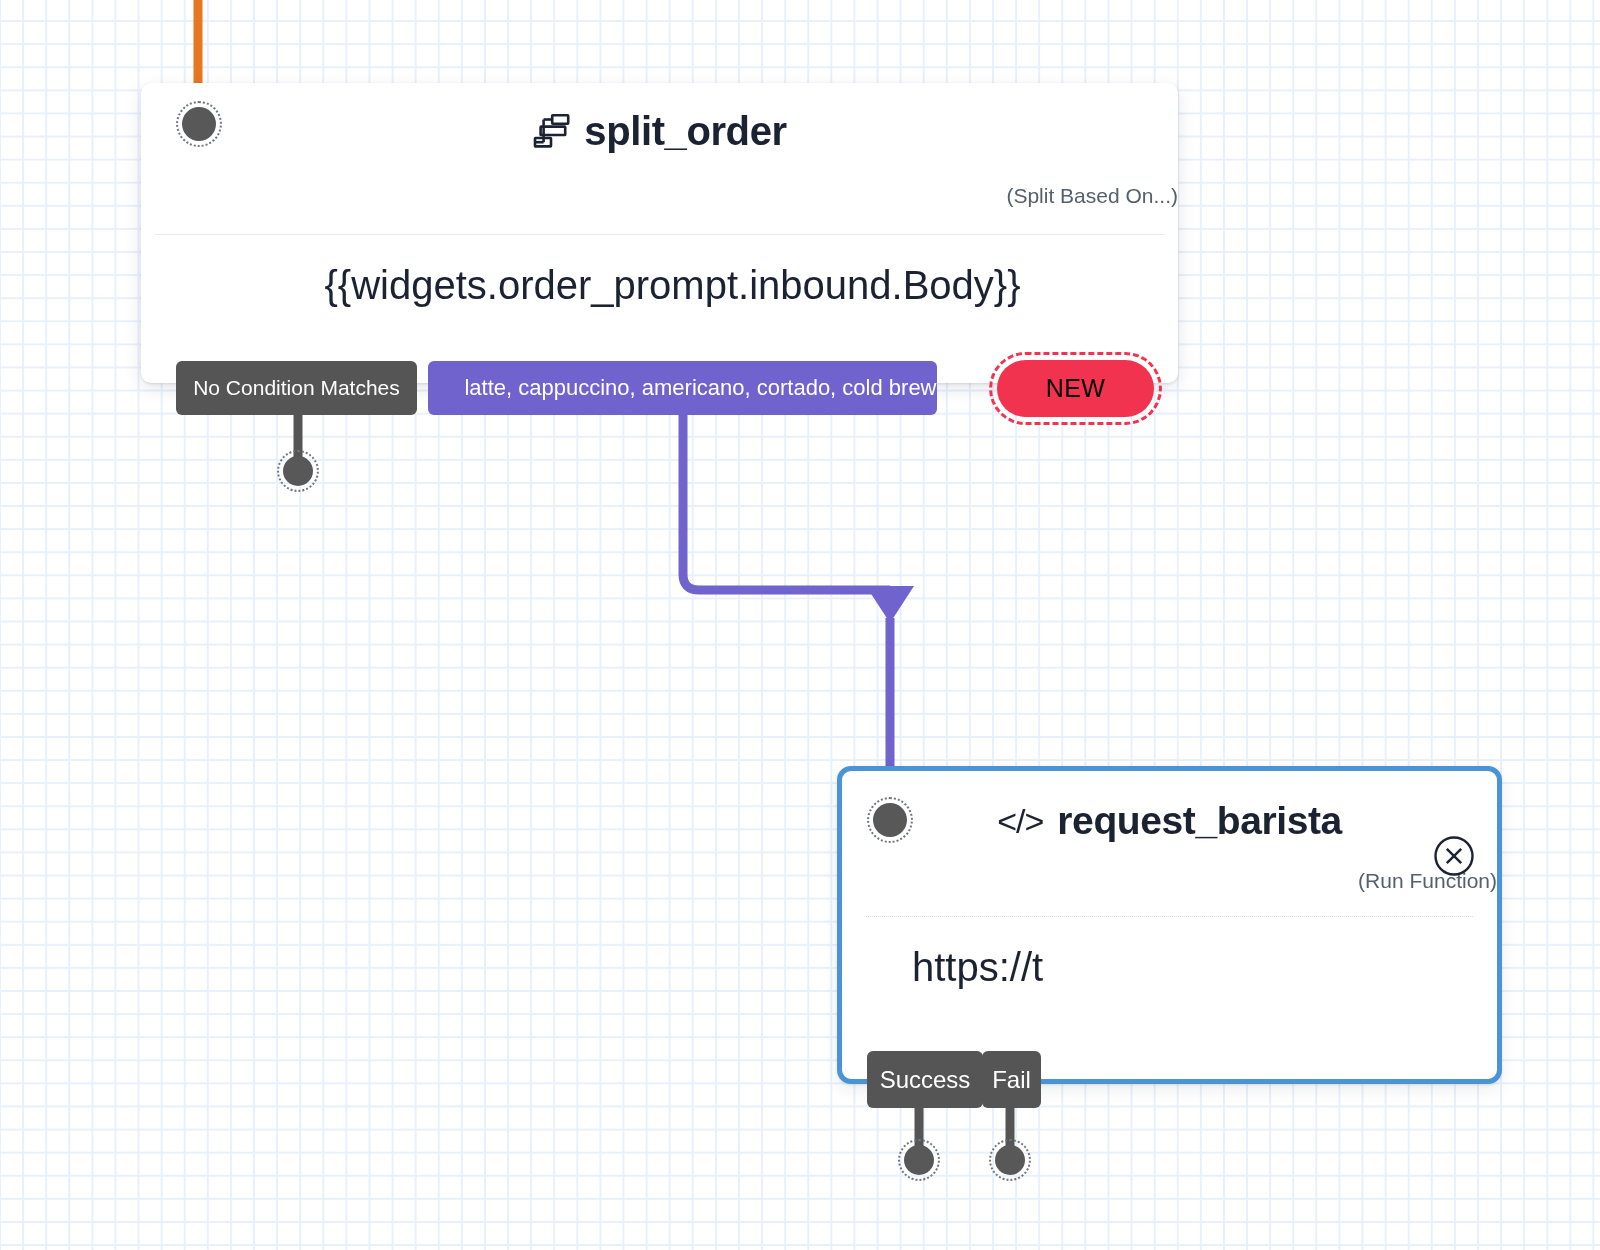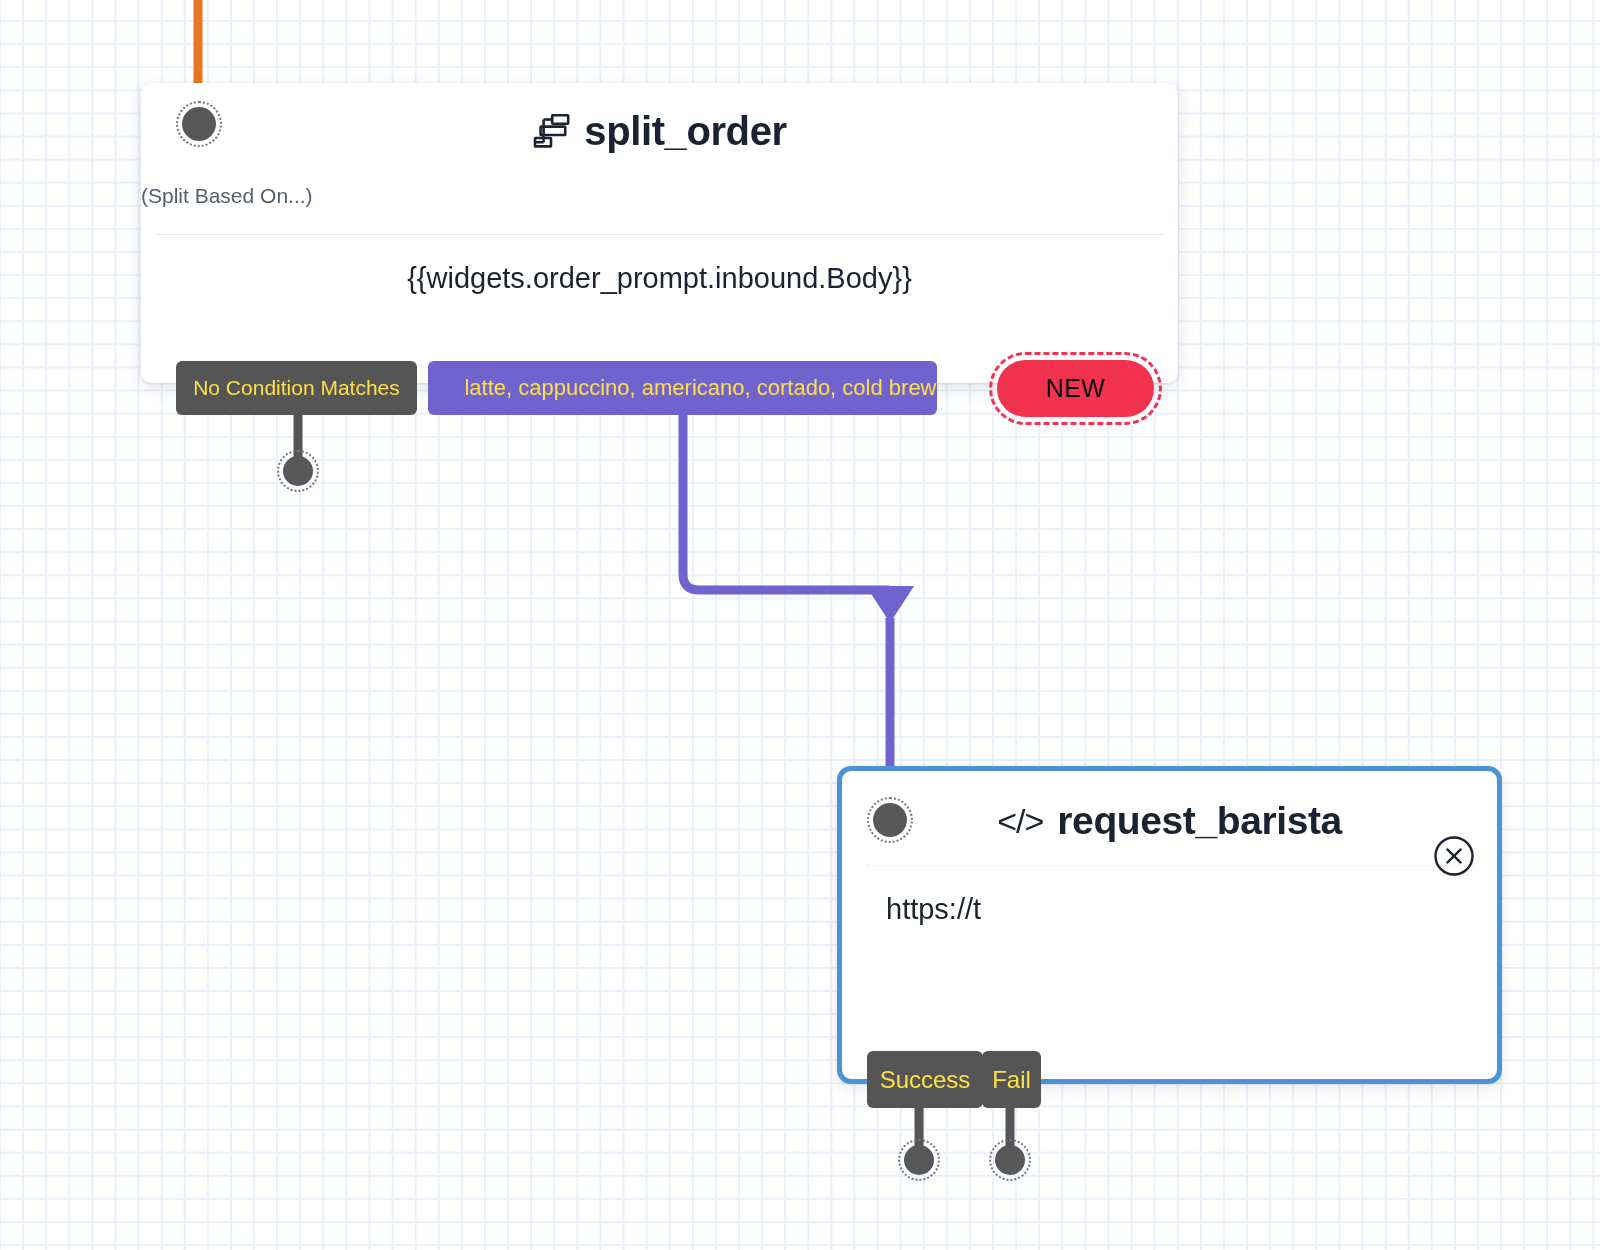--- a/index.html
+++ b/index.html
@@ -55,35 +55,36 @@
     align-items: center;
     justify-content: center;
     gap: 14px;
     color: #1b2232;
     font-size: 40px;
     font-weight: 700;
     letter-spacing: -0.4px;
     line-height: 1;
   }
   .node-subtitle {
-    text-align: left;
+    text-align: right;
     color: #55606e;
     font-size: 21px;
     font-weight: 400;
     line-height: 1;
   }
   .node-divider {
     height: 0;
     border-top: 1.5px solid #eaeaf4;
   }
   .node-body-text {
     color: #1b2232;
-    font-size: 29px;
+    font-size: 40px;
     font-weight: 400;
     line-height: 1.15;
+    padding-left: 26px;
   }
 
   
   #node-split {
     left: 141px;
     top: 83px;
     width: 1037px;
     height: 300px;
   }
   #node-split .node-title { margin-top: 28px; }
@@ -166,21 +167,21 @@
   #port-success   { left: 898px; top: 1139px; }
   #port-fail      { left: 989px; top: 1139px; }
 
   
   .chip {
     position: absolute;
     display: flex;
     align-items: center;
     justify-content: center;
     box-sizing: border-box;
-    color: #fde047;
+    color: #ffffff;
     border-radius: 6px;
     white-space: nowrap;
     cursor: pointer;
     text-align: center;
   }
   .chip.gray   { background: #555555; }
   .chip.purple { background: #7163ce; }
 
   #chip-nocond {
     left: 176px; top: 361px;
@@ -271,20 +272,21 @@
     <div class="node-divider"></div>
     <div class="node-body-text">{{widgets.order_prompt.inbound.Body}}</div>
   </div>
 
   <div class="node selected" id="node-barista">
     <div class="inner">
       <div class="node-title">
         <span class="icon-code">&lt;/&gt;</span>
         <span>request_barista</span>
       </div>
+      <div class="node-subtitle">(Run Function)</div>
       <div class="node-divider"></div>
       <div class="node-body-text">https://t</div>
 
       <div class="close-btn">
         <svg viewBox="0 0 42 42" width="42" height="42" xmlns="http://www.w3.org/2000/svg" fill="none" stroke="#1b2232" stroke-width="2.4">
           <circle cx="21" cy="21" r="18.5"></circle>
           <line x1="13.8" y1="13.8" x2="28.2" y2="28.2"></line>
           <line x1="28.2" y1="13.8" x2="13.8" y2="28.2"></line>
         </svg>
       </div>

